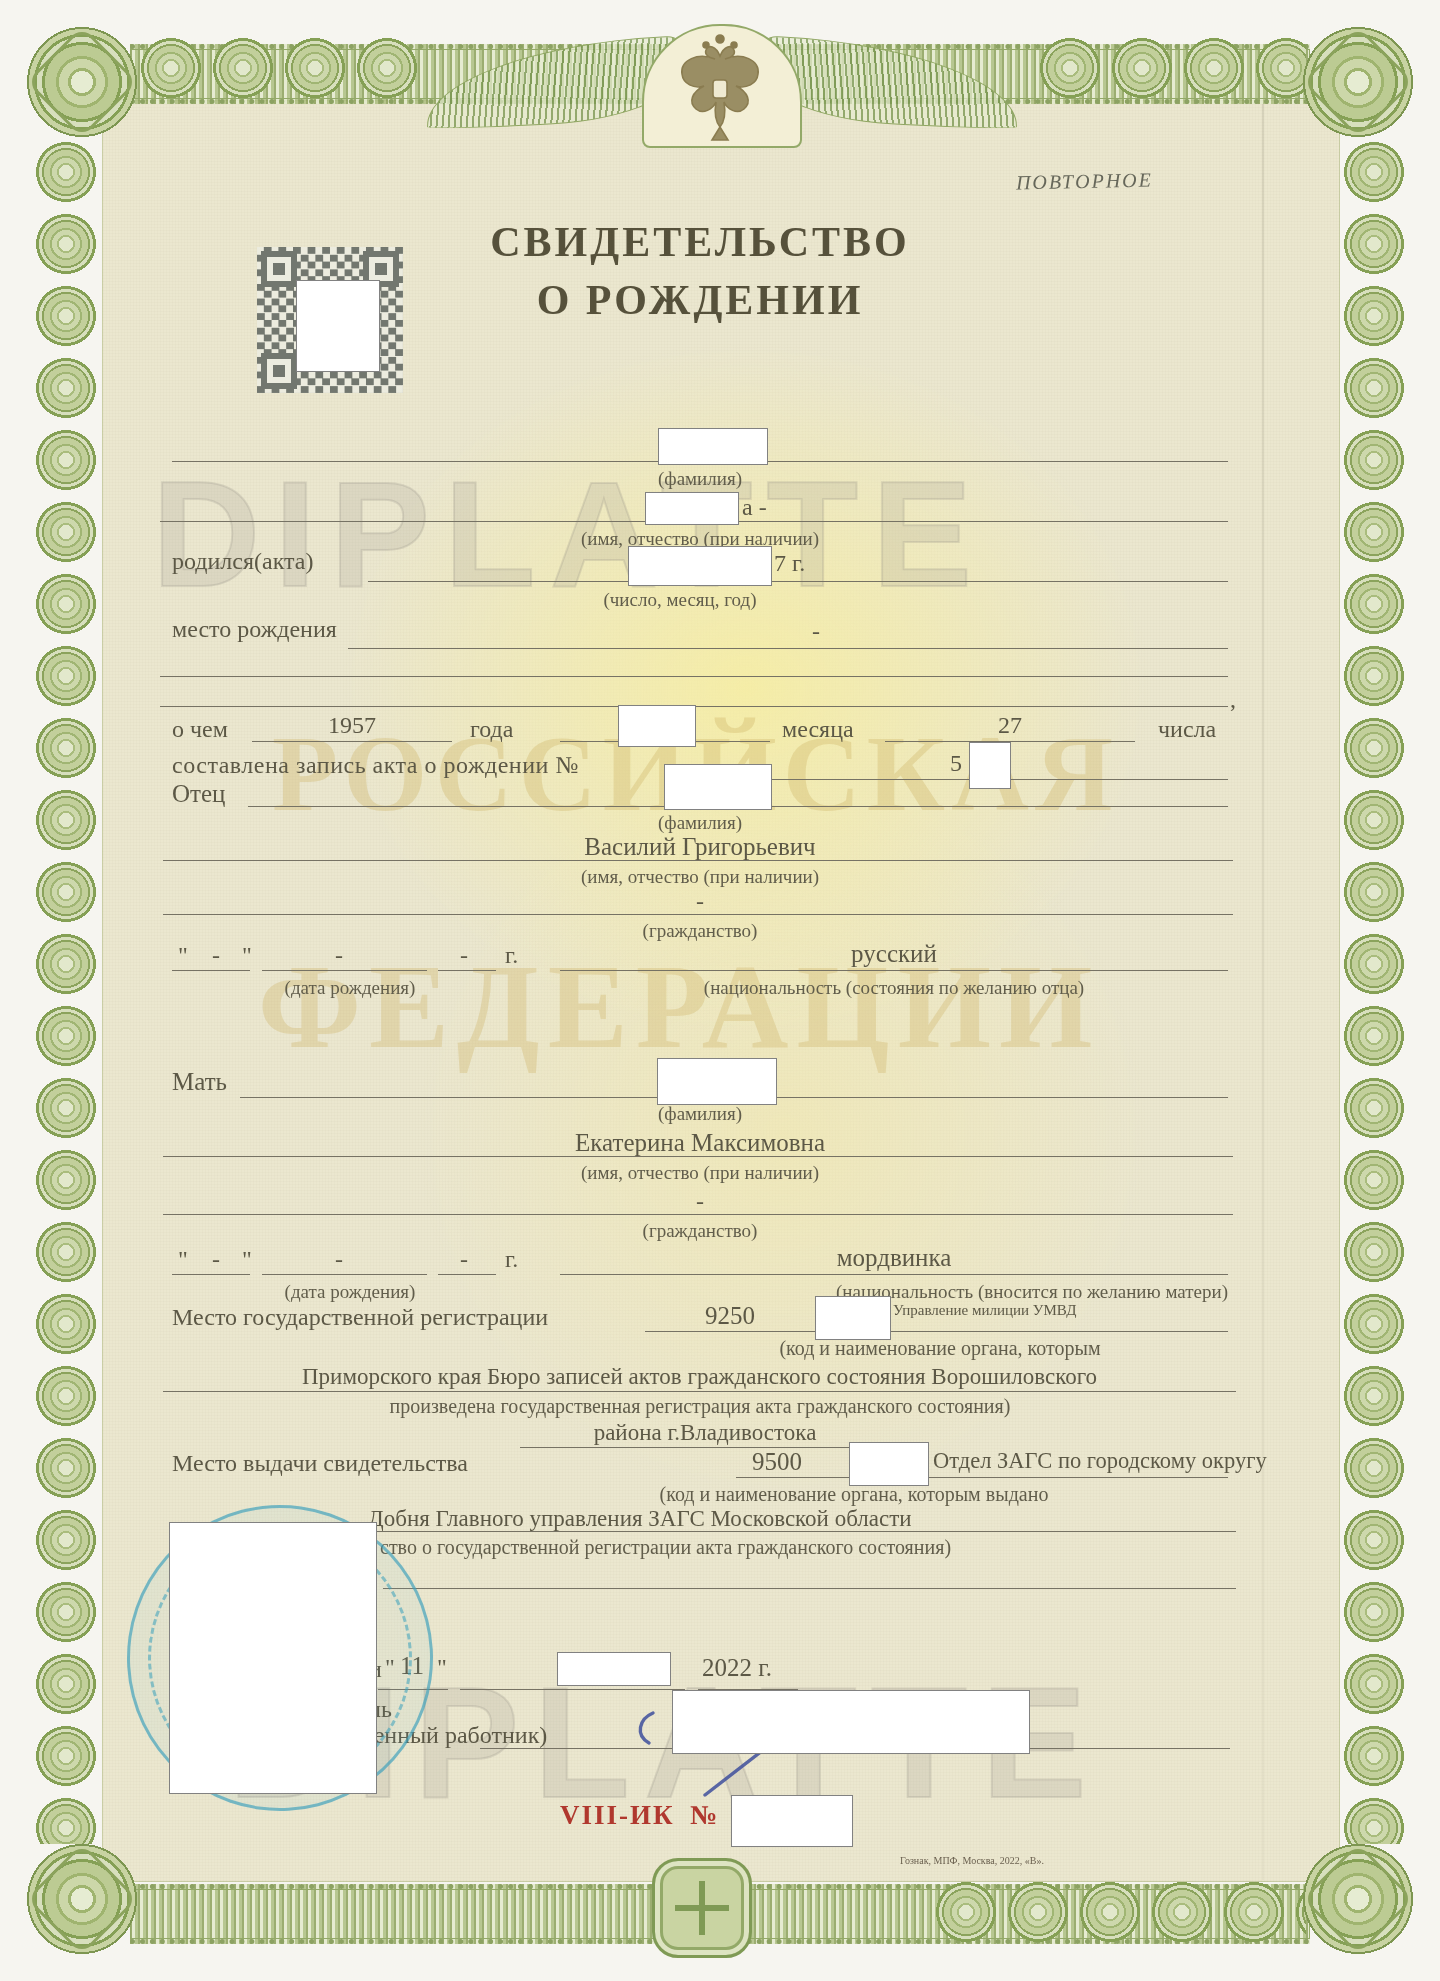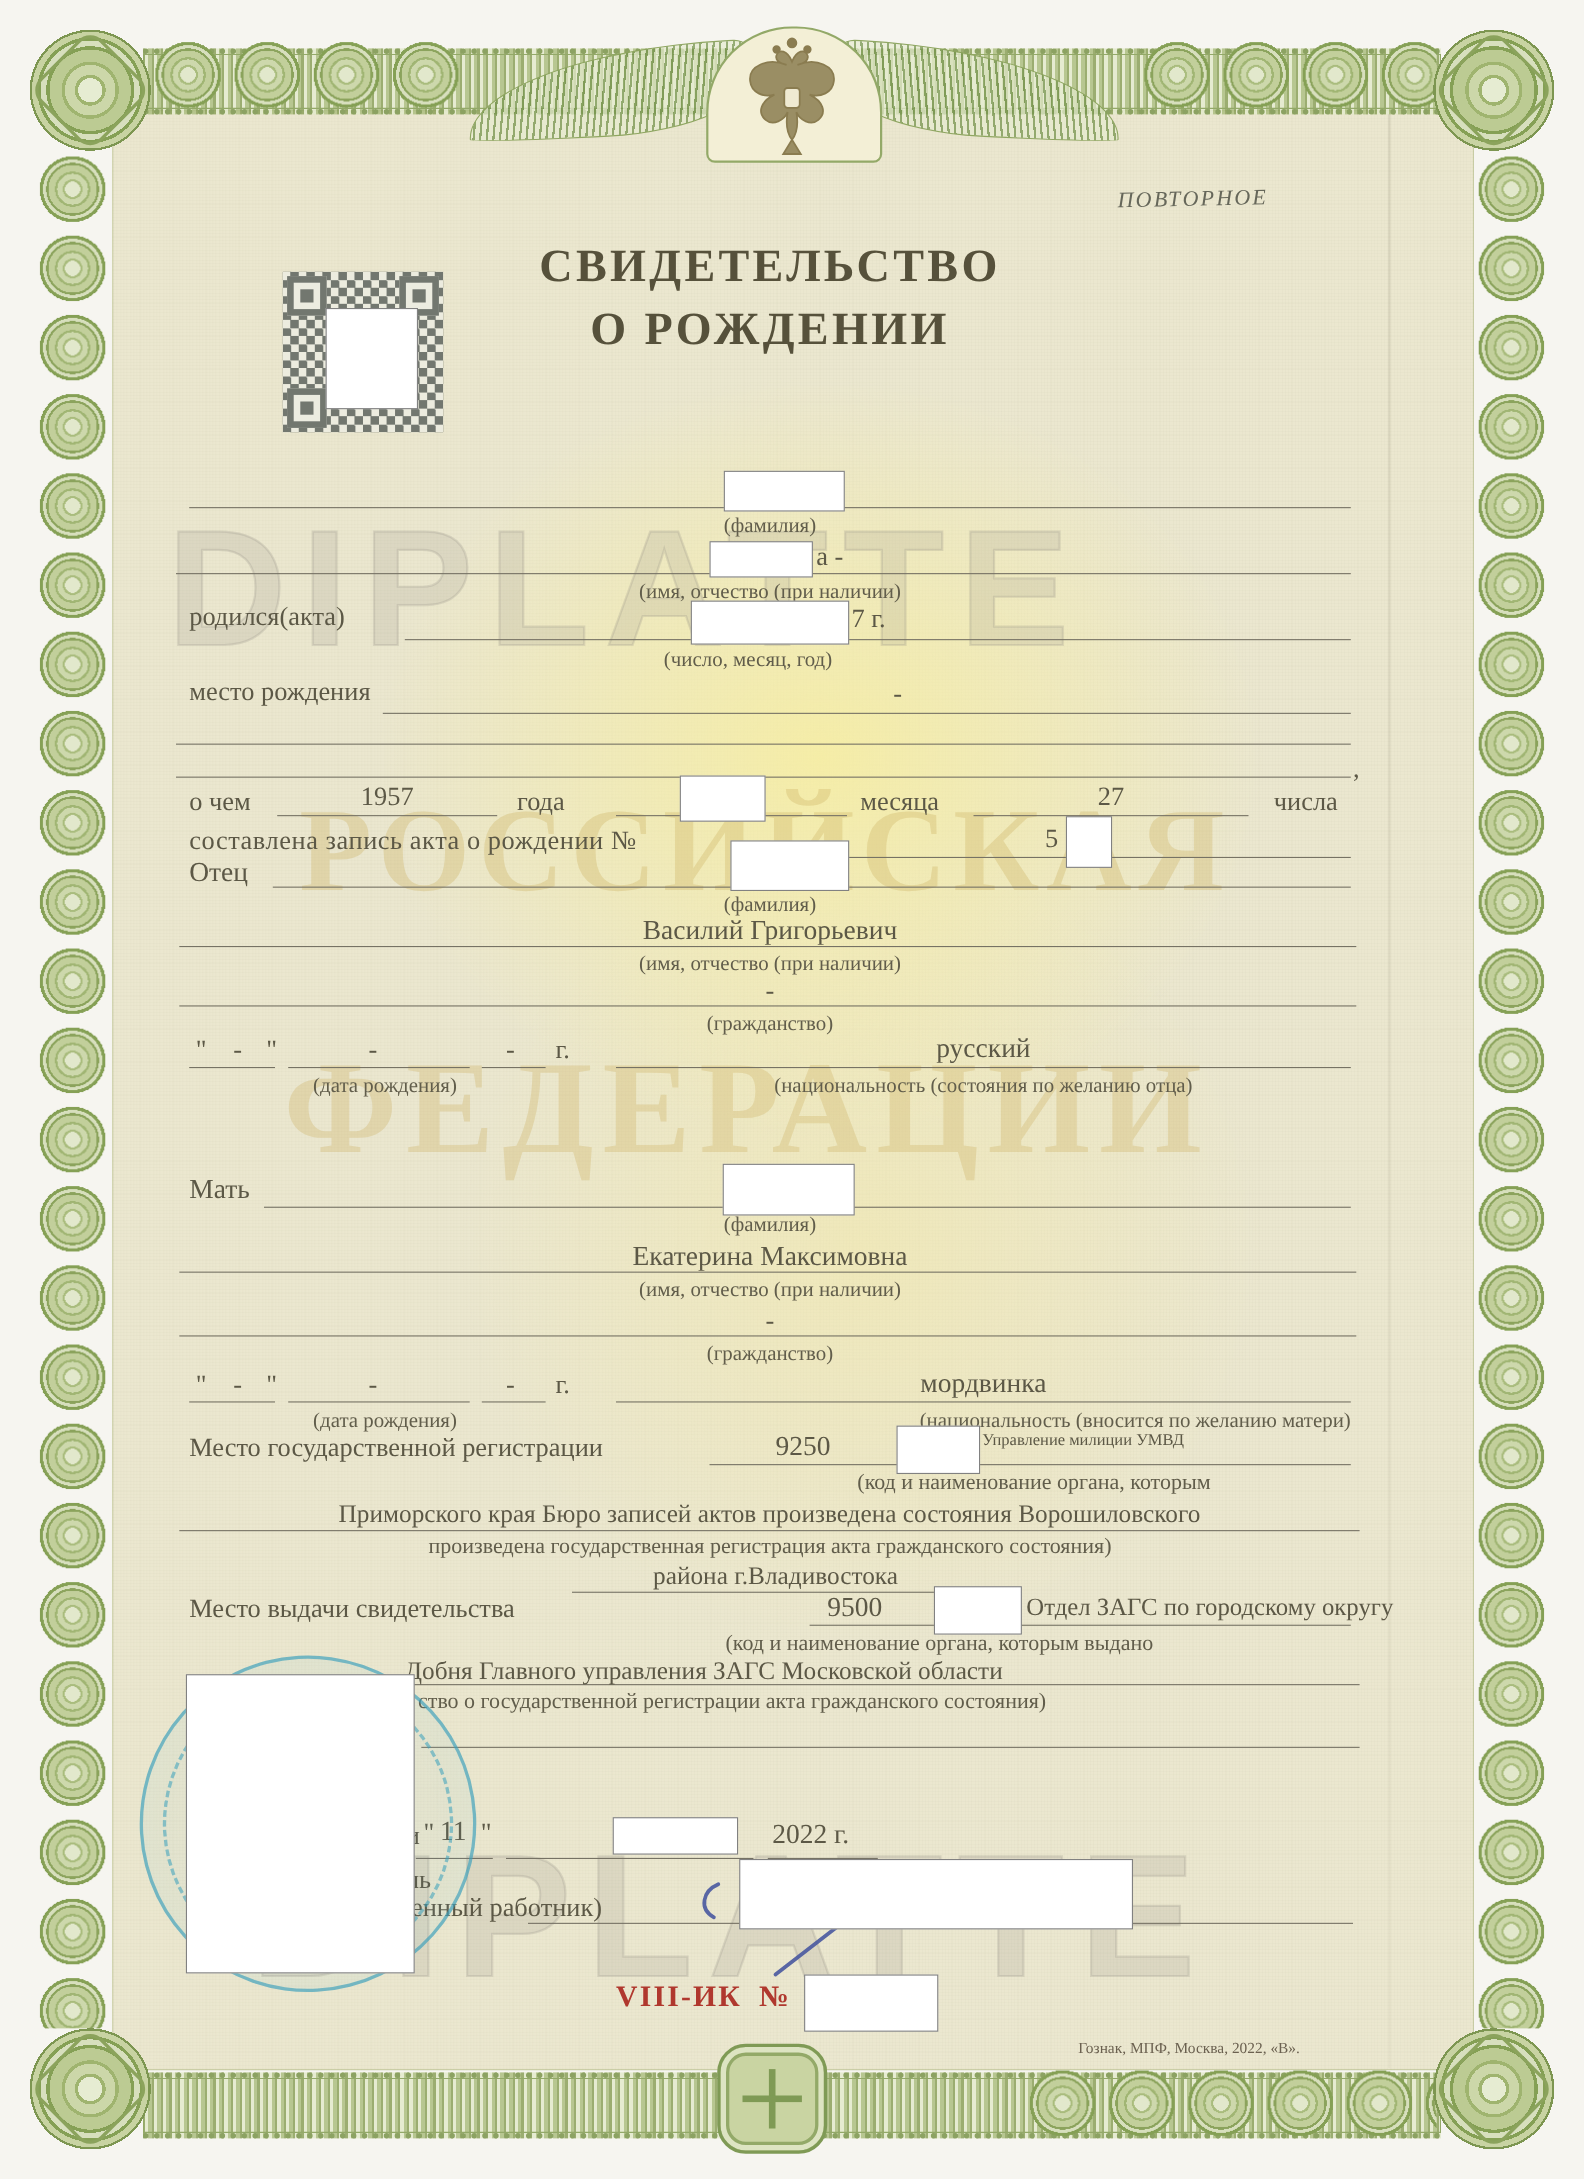--- a/index.html
+++ b/index.html
@@ -60,21 +60,21 @@
       background:repeating-conic-gradient(#72776f 0% 25%, rgba(236,236,224,.92) 0% 50%) 0 0 / 14.6px 14.6px;}
   .fp{position:absolute;width:36px;height:36px;border:6px solid #72776f;background:#ecece0;box-sizing:border-box;}
   .fp::before{content:"";position:absolute;left:6px;top:6px;width:12px;height:12px;background:#72776f;}
   
   .stamp{position:absolute;z-index:9;width:300px;height:300px;border-radius:50%;
       border:3.5px solid rgba(58,160,188,.65);transform:rotate(8deg);
       background:radial-gradient(circle, rgba(120,190,210,.06) 55%, rgba(120,190,210,.14) 100%);}
   .stamp::before{content:"";position:absolute;inset:18px;border:3px dashed rgba(58,160,188,.55);border-radius:50%;}
   .stamp::after{content:"";position:absolute;inset:58px;border:2px solid rgba(58,160,188,.45);border-radius:50%;}
   .serial{position:absolute;z-index:8;font-weight:bold;font-size:27px;letter-spacing:2px;color:#b0382e;}
-  .footer-note{position:absolute;z-index:8;font-size:14px;color:#6b6150;text-align:center;}
+  .footer-note{position:absolute;z-index:8;font-size:10px;color:#6b6150;text-align:left;}
   svg{display:block;}
 </style>
 </head>
 <body>
 
 <div class="page">
 
   <div class="paper"></div>
   <div class="crease" style="left:1262px;top:100px;height:1780px;"></div>
 
@@ -207,21 +207,21 @@
   <div class="ul" style="left:560px;top:1274px;width:668px;"></div>
   <div class="lbl" style="left:195px;top:1281px;width:310px;">(дата рождения)</div>
   <div class="lbl" style="left:560px;top:1281px;width:668px;text-align:right;">(национальность (вносится по желанию матери)</div>
 
   <div class="val" style="left:172px;top:1304px;">Место государственной регистрации</div>
   <div class="val" style="left:705px;top:1302px;font-size:25px;">9250</div>
   <div class="wbox" style="left:815px;top:1296px;width:74px;height:42px;"></div>
   <div class="val" style="left:893px;top:1302px;font-size:15px;">Управление милиции УМВД</div>
   <div class="ul" style="left:645px;top:1331px;width:583px;"></div>
   <div class="lbl" style="left:670px;top:1337px;width:540px;font-size:20px;">(код и наименование органа, которым</div>
-  <div class="val c" style="left:163px;top:1364px;width:1073px;font-size:23px;">Приморского края Бюро записей актов произведена состояния Ворошиловского</div>
+  <div class="val c" style="left:163px;top:1364px;width:1073px;font-size:23px;">Приморского края Бюро записей актов гражданского состояния Ворошиловского</div>
   <div class="ul" style="left:163px;top:1391px;width:1073px;"></div>
   <div class="lbl" style="left:240px;top:1395px;width:920px;font-size:20px;">произведена государственная регистрация акта гражданского состояния)</div>
   <div class="val c" style="left:520px;top:1420px;width:370px;font-size:23px;">района г.Владивостока</div>
   <div class="ul" style="left:520px;top:1447px;width:370px;"></div>
 
   <div class="val" style="left:172px;top:1450px;">Место выдачи свидетельства</div>
   <div class="val" style="left:752px;top:1448px;font-size:25px;">9500</div>
   <div class="wbox" style="left:849px;top:1442px;width:78px;height:42px;"></div>
   <div class="val" style="left:933px;top:1448px;font-size:22.5px;">Отдел ЗАГС по городскому округу</div>
   <div class="ul" style="left:736px;top:1477px;width:492px;"></div>

